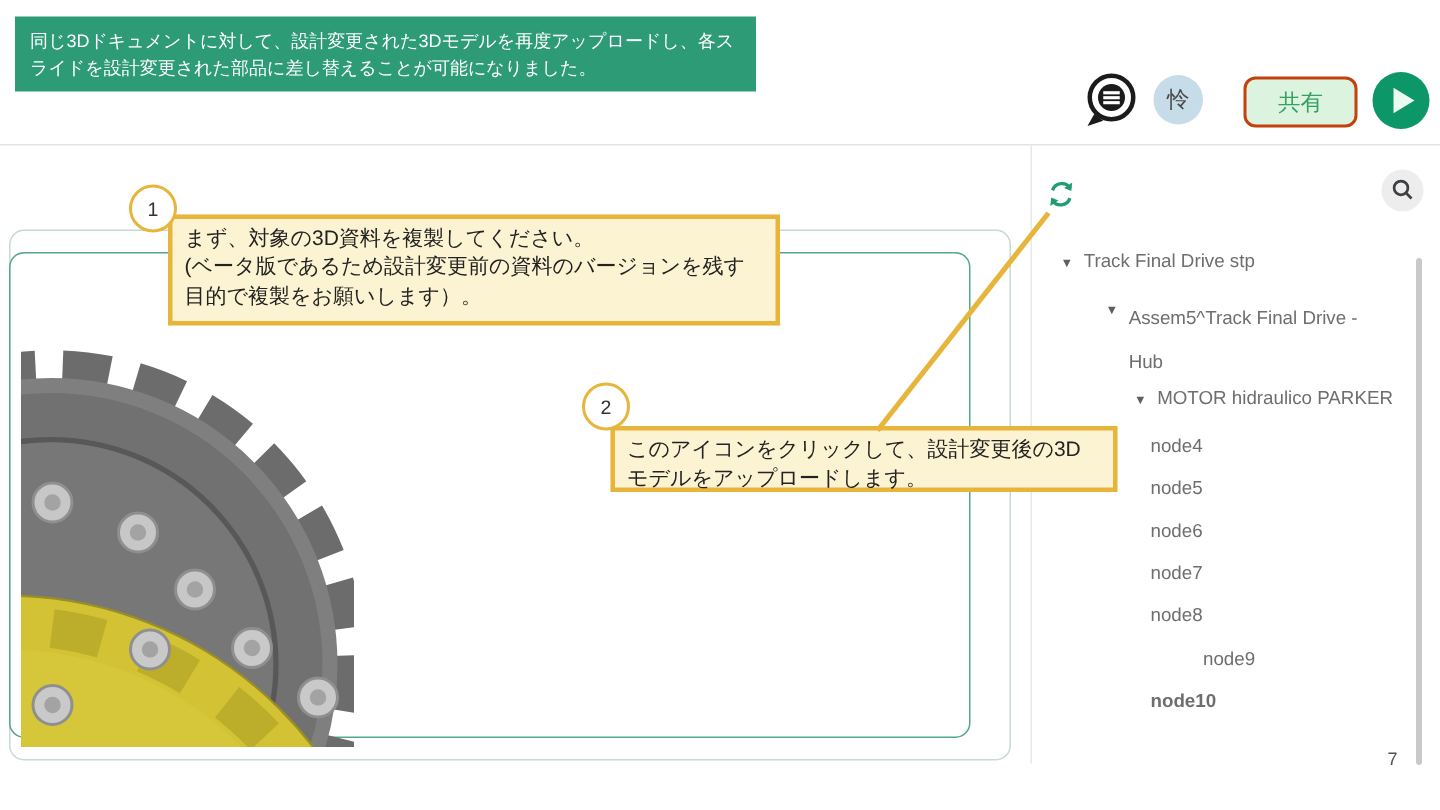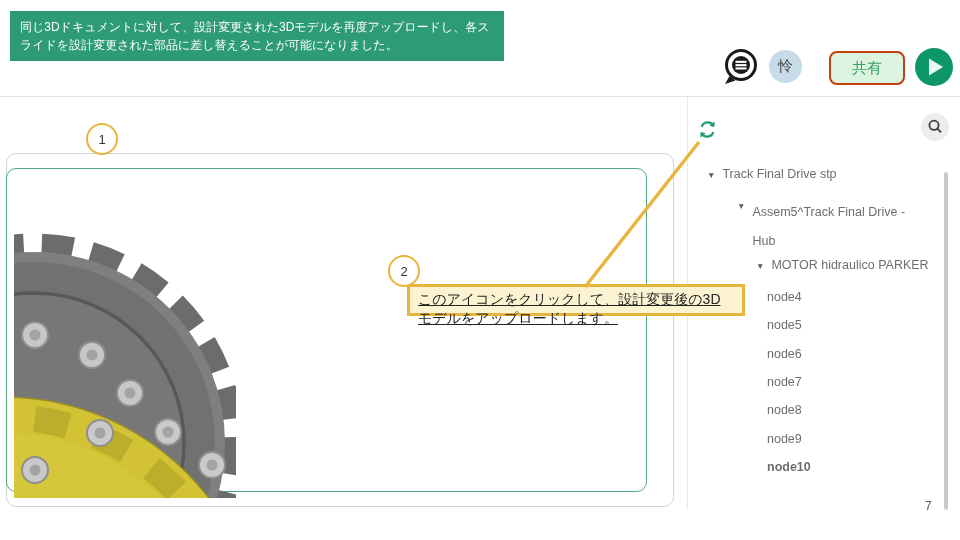--- a/index.html
+++ b/index.html
@@ -27,21 +27,21 @@
   .canvas-frame{position:absolute;left:6px;top:153px;width:666px;height:352px;
                 border:1px solid #c6d9d2;border-radius:10px;}
   .viewport-frame{position:absolute;left:6px;top:168px;width:639px;height:322px;
                   border:1.6px solid #55a78c;border-radius:10px;}
   .gears{position:absolute;left:14px;top:233px;}
 
   
   .co-box{position:absolute;background:#FCF3D2;border:3px solid #E7B53C;color:#222;
           font-size:14px;line-height:1.38;padding:3px 8px;white-space:pre-line;box-sizing:border-box;}
   .co-box1{left:112px;top:143px;width:408px;height:74px;}
-  .co-box2{left:407px;top:284px;width:338px;height:32px;text-decoration:underline;}
+  .co-box2{left:407px;top:284px;width:338px;height:44px;}
   .co-num{position:absolute;width:28px;height:28px;border-radius:50%;background:#fff;
           border:2.5px solid #E7B53C;color:#333;font-size:13px;display:flex;align-items:center;
           justify-content:center;z-index:3;}
   .co-num1{left:86px;top:123px;}
   .co-num2{left:388px;top:255px;}
   .leader-svg{position:absolute;left:0;top:0;pointer-events:none;z-index:2;}
 
   
   .panel-title{position:absolute;left:727px;top:120px;width:175px;color:#1f9d74;
                font-size:13.3px;font-weight:bold;white-space:nowrap;}
@@ -49,21 +49,21 @@
   .search-btn{position:absolute;left:921px;top:113px;width:28px;height:28px;border-radius:50%;
               background:#ededed;cursor:pointer;}
   .trow{position:absolute;color:#6e6e6e;font-size:12.5px;white-space:nowrap;display:flex;gap:7px;cursor:default;}
   .caret{font-size:8.5px;color:#5f5f5f;margin-top:3px;}
   .r1{left:707px;top:167px;}
   .r2{left:737px;top:198px;white-space:normal;}
   .r2 .lbl{width:178px;line-height:29px;}
   .r3{left:756px;top:258px;}
   .rn{left:767px;}
   .n4{top:290px;}.n5{top:318px;}.n6{top:347px;align-items:center;}.n7{top:375px;}
-  .n8{top:403px;}.n9{top:432px;}.n10{top:460px;font-weight:bold;}
+  .n8{top:403px;}.n9{top:432px;margin-left:35px;}.n10{top:460px;font-weight:bold;}
   .scrollbar{position:absolute;left:944px;top:172px;width:4px;height:338px;background:#c9c9c9;border-radius:2px;}
 
   .page-num{position:absolute;left:925px;top:499px;color:#555;font-size:12px;}
 </style>
 </head>
 <body>
 
 <div class="stage">
 
   <div class="banner">同じ3Dドキュメントに対して、設計変更された3Dモデルを再度アップロードし、各スライドを設計変更された部品に差し替えることが可能になりました。</div>
@@ -141,20 +141,22 @@
     </g>
   </svg>
 
   <svg class="leader-svg" width="960" height="540">
     <line x1="585" y1="287" x2="699" y2="142" stroke="#E7B53C" stroke-width="3.4"></line>
   </svg>
 
   <div class="co-num co-num1">
     <span>1</span>
   </div>
+  <div class="co-box co-box1">まず、対象の3D資料を複製してください。
+(ベータ版であるため設計変更前の資料のバージョンを残す目的で複製をお願いします）。</div>
 
   <div class="co-num co-num2">
     <span>2</span>
   </div>
   <div class="co-box co-box2">このアイコンをクリックして、設計変更後の3Dモデルをアップロードします。</div>
 
   <div class="refresh-btn">
     <svg width="21" height="21" viewBox="0 0 21 21" stroke="#1f9d74" fill="none" stroke-width="2.2">
       <path d="M16.6 6.6 A6.6 6.6 0 0 0 4.7 7.9"></path>
       <path d="M4.4 14.4 A6.6 6.6 0 0 0 16.3 13.1"></path>

